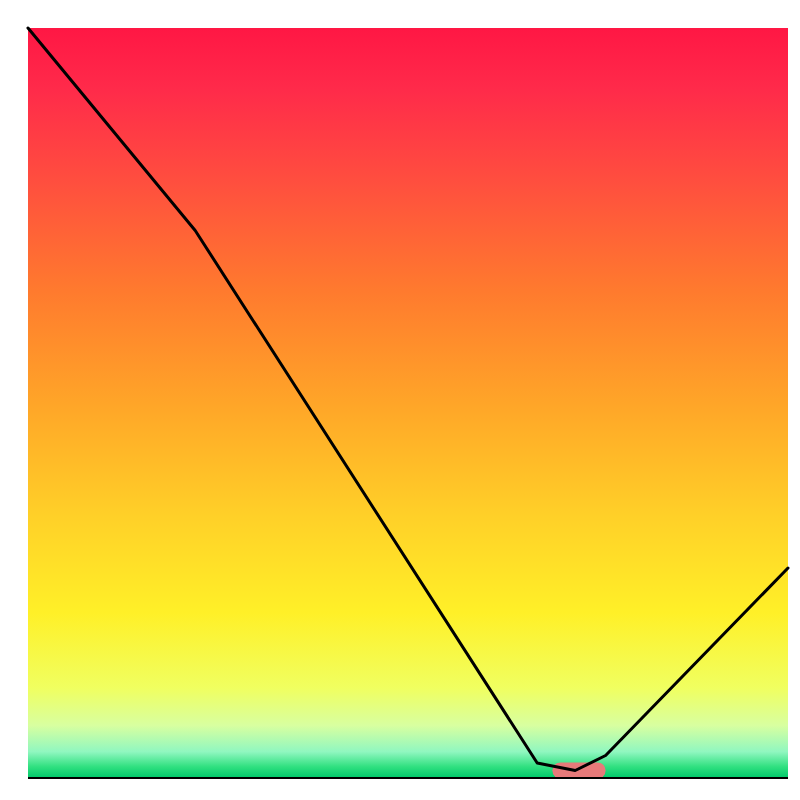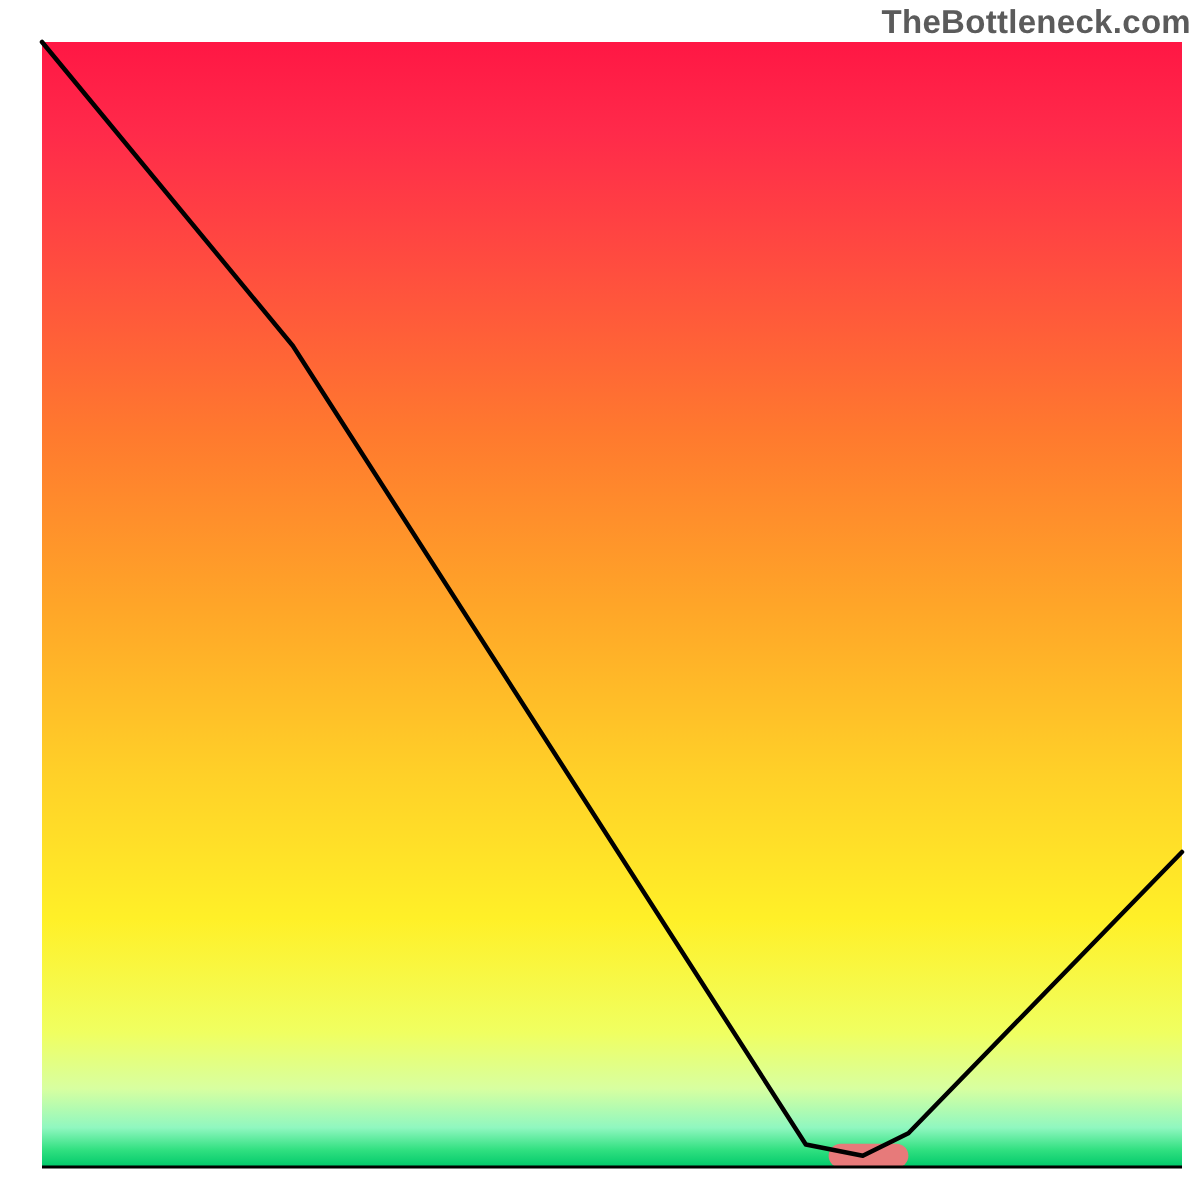--- a/index.html
+++ b/index.html
@@ -26,21 +26,20 @@
     letter-spacing: 0.2px;
   }
   svg {
     display: block;
   }
 </style>
 </head>
 <body>
 
 <div class="stage">
-  <div class="watermark">TheBottleneck.com</div>
 
   <svg id="svg" width="800" height="800" viewBox="0 0 800 800">
     <defs>
       <linearGradient id="bg-grad" x1="0" y1="0" x2="0" y2="1">
           <stop offset="0.00%" stop-color="#ff1744"></stop>
           <stop offset="8.00%" stop-color="#ff2a4a"></stop>
           <stop offset="20.00%" stop-color="#ff4d3f"></stop>
           <stop offset="35.00%" stop-color="#ff7a2e"></stop>
           <stop offset="50.00%" stop-color="#ffa528"></stop>
           <stop offset="65.00%" stop-color="#ffd028"></stop>

